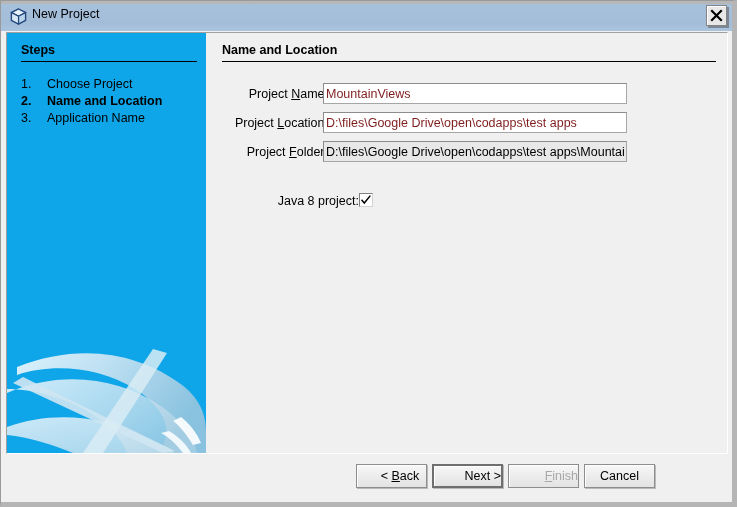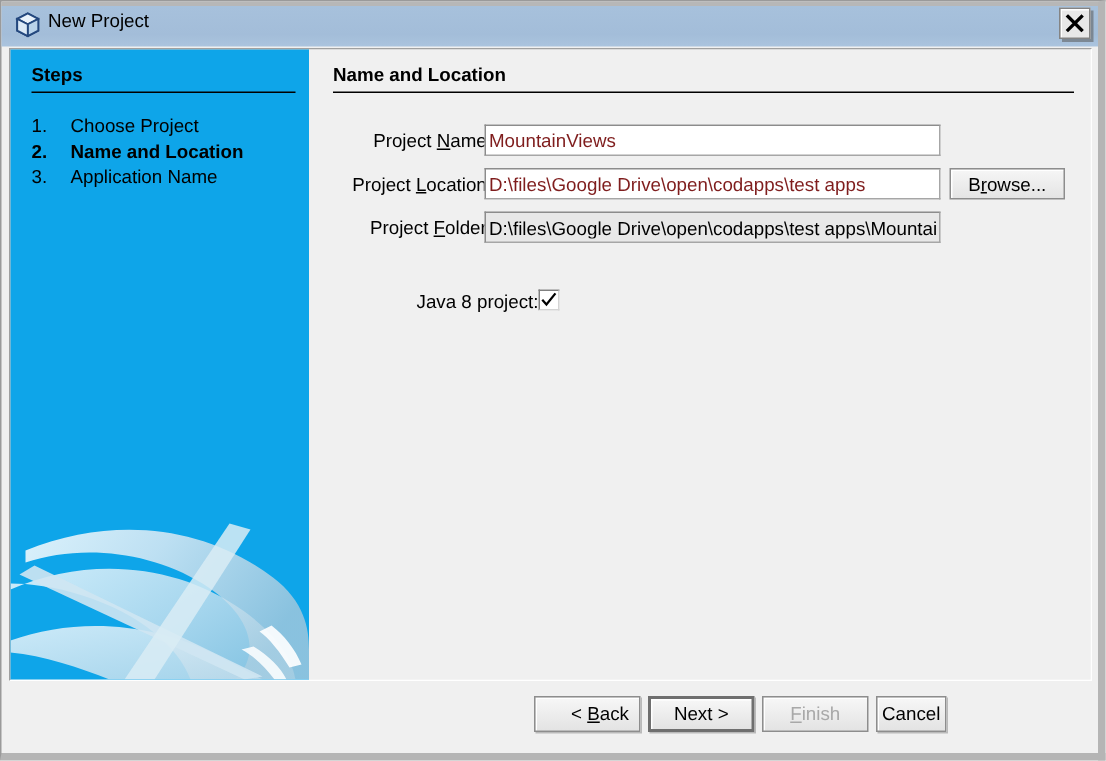--- a/index.html
+++ b/index.html
@@ -232,25 +232,26 @@
     padding: 0;
     white-space: nowrap;
   }
   .dlg-button.default {
     border: 2px solid #6f6f6f;
   }
   .dlg-button.disabled {
     color: #a8a8a8;
     cursor: default;
     box-shadow: inset 1px 1px 0 #ffffff;
+    text-align: right;
   }
   #btn-back   { left: 350px; width: 71px; padding-left: 17px; }
-  #btn-next   { left: 426px; width: 71px; }
+  #btn-next   { left: 426px; width: 71px; text-align: right; }
   #btn-finish { left: 502px; width: 71px; }
-  #btn-cancel { left: 578px; width: 47px; }
+  #btn-cancel { left: 578px; width: 71px; }
   #btn-help   { left: 654px; width: 64px; }
 
   .mn { text-decoration: underline; }
 </style>
 </head>
 <body>
 
 <div id="window">
 
   <div id="titlebar">
@@ -318,21 +319,20 @@
       <div id="form-rule"></div>
 
       <div class="field-row" style="top:50px;">
         <span class="field-label"><span>Project </span><span class="mn">N</span><span>ame:</span></span>
         <input class="field-input" id="inp-name" type="text" value="MountainViews" style="">
       </div>
 
       <div class="field-row" style="top:79px;">
         <span class="field-label"><span>Project </span><span class="mn">L</span><span>ocation:</span></span>
         <input class="field-input" id="inp-location" type="text" value="D:\files\Google Drive\open\codapps\test apps" style="">
-        <button id="browse-button"><span>B</span><span class="mn">r</span><span>owse...</span></button>
       </div>
 
       <div class="field-row" style="top:108px;">
         <span class="field-label"><span>Project </span><span class="mn">F</span><span>older:</span></span>
         <input class="field-input readonly" id="inp-folder" type="text" readonly="" value="D:\files\Google Drive\open\codapps\test apps\MountainViews" style="">
       </div>
 
       <div id="checkbox-row" style="top:159px;margin-left:31px;">
         <span id="java8-label">Java 8 project:</span>
         <div id="java8-checkbox">

